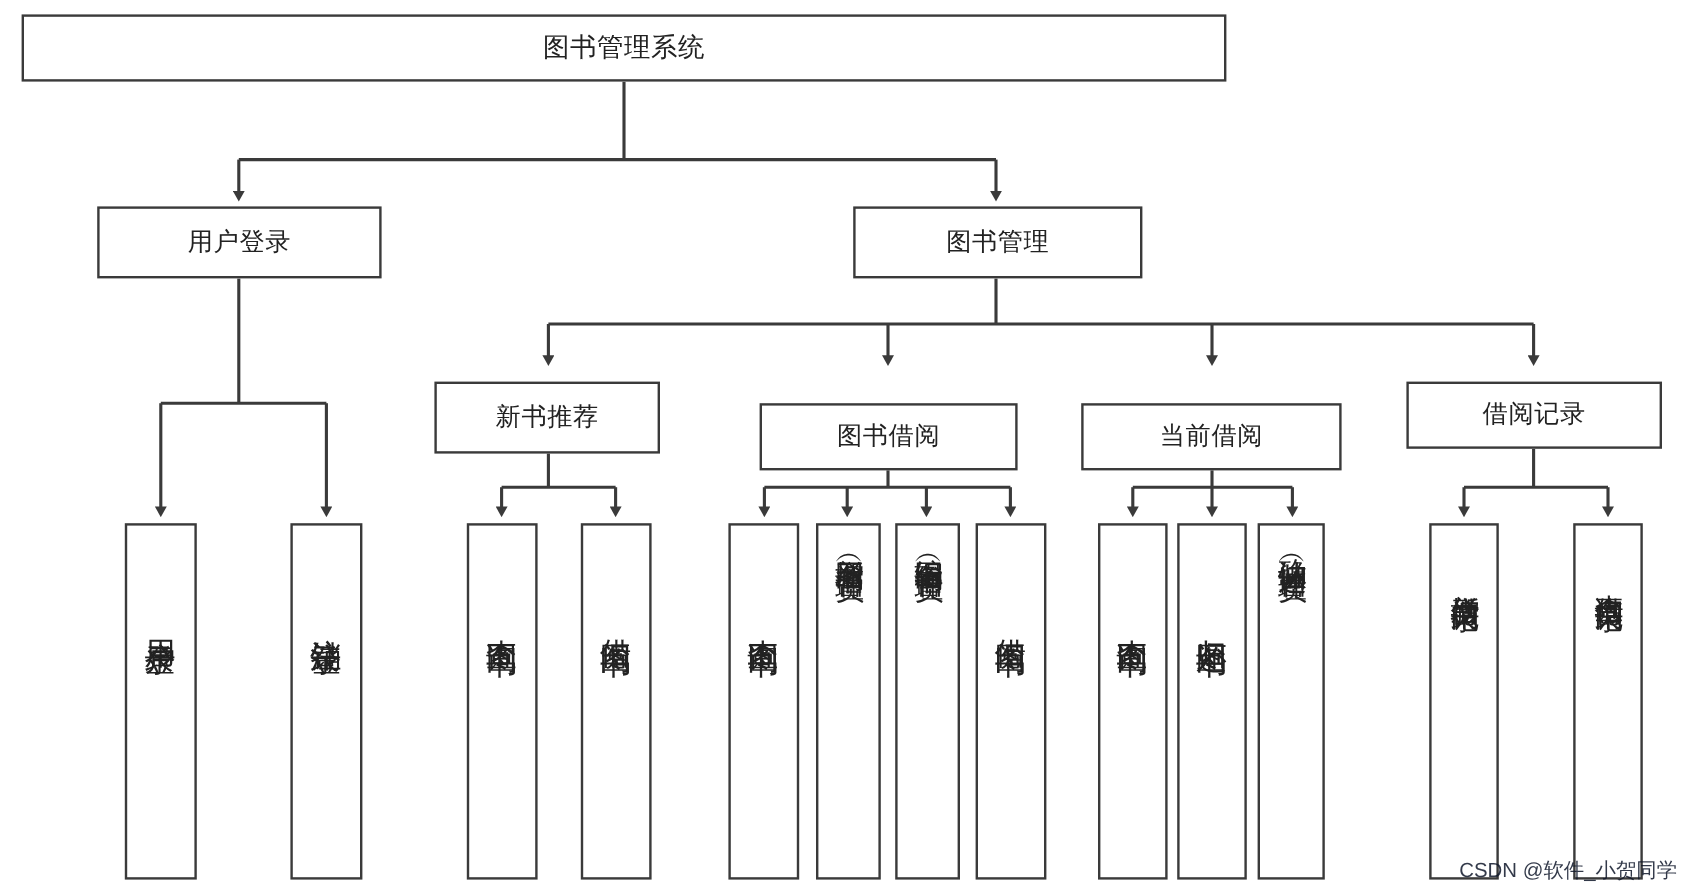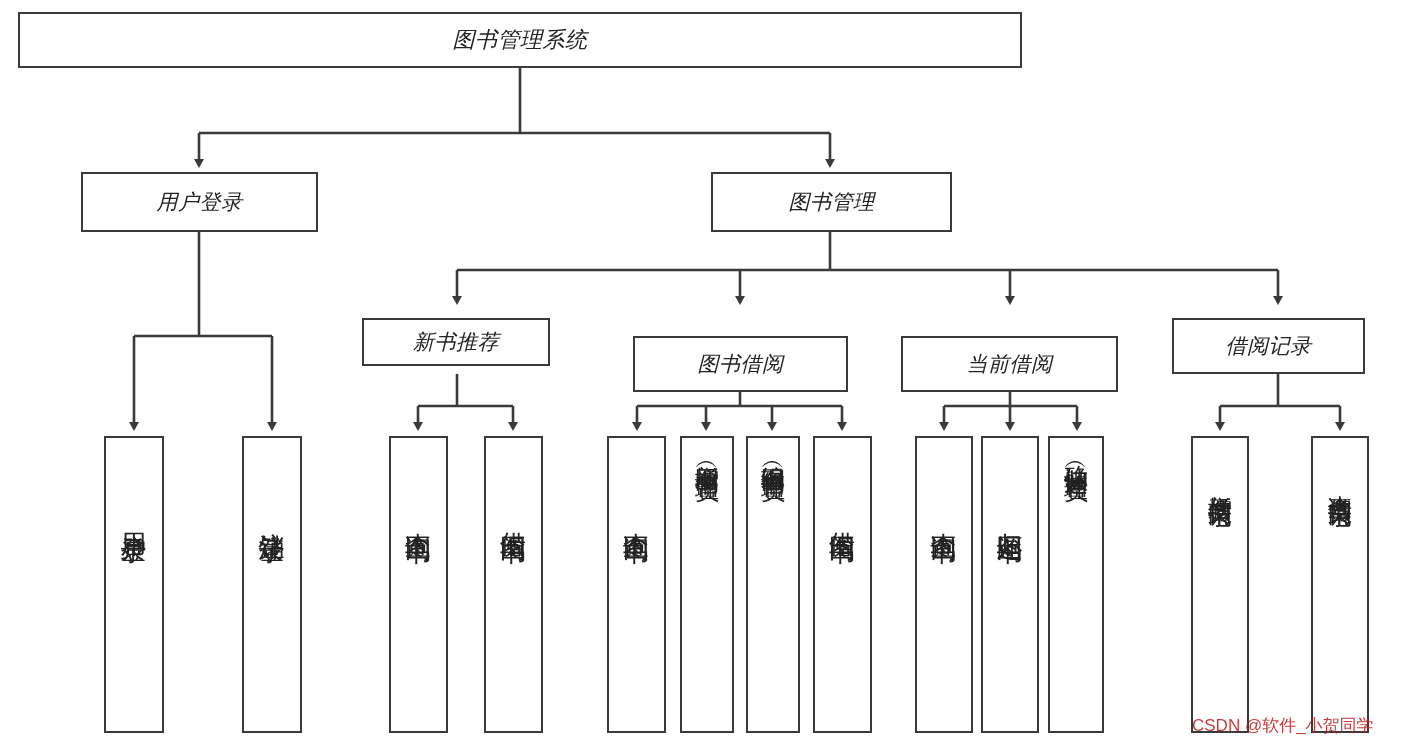--- a/index.html
+++ b/index.html
@@ -39,21 +39,20 @@
   .node .label {
     display: block;
     text-align: center;
     line-height: 1.12;
     letter-spacing: 0.5px;
   }
   
   .node.h .label {
     font-size: 21px;
     white-space: nowrap;
-    font-style: italic;
   }
   .node.root .label {
     font-size: 22px;
   }
   
   .node.v {
     align-items: flex-start;
     justify-content: center;
     padding-top: 14px;
   }
@@ -63,25 +62,26 @@
     font-size: 26px;
     line-height: 1.0;
     letter-spacing: 2px;
     white-space: nowrap;
   }
   .node.v.small .label {
     font-size: 24px;
   }
   .watermark {
     position: absolute;
-    color: #b91c1c;
+    color: #0f172a;
     font-size: 17px;
     white-space: nowrap;
     opacity: 0.85;
     font-family: "Liberation Sans", "DejaVu Sans", sans-serif;
+    margin-left: 24px;
   }
 </style>
 </head>
 <body>
 
 <div id="canvas">
 
   <svg class="wires" viewBox="0 0 1405 747" xmlns="http://www.w3.org/2000/svg">
     <defs>
       <marker id="arrow" markerWidth="9" markerHeight="10" refX="1" refY="5" orient="auto" markerUnits="userSpaceOnUse">
@@ -136,30 +136,30 @@
     <span class="label">图书管理系统</span>
   </div>
 
   <div class="node h" style="left:81px; top:172px; width:237px; height:60px;">
     <span class="label">用户登录</span>
   </div>
   <div class="node h" style="left:711px; top:172px; width:241px; height:60px;">
     <span class="label">图书管理</span>
   </div>
 
-  <div class="node h" style="left:362px; top:318px; width:188px; height:48px;">
+  <div class="node h" style="left:362px; top:318px; width:188px; height:60px;">
     <span class="label">新书推荐</span>
   </div>
   <div class="node h" style="left:633px; top:336px; width:215px; height:56px;">
     <span class="label">图书借阅</span>
   </div>
   <div class="node h" style="left:901px; top:336px; width:217px; height:56px;">
     <span class="label">当前借阅</span>
   </div>
-  <div class="node h" style="left:1172px; top:318px; width:193px; height:56px;">
+  <div class="node h" style="left:1172px; top:318px; width:213px; height:56px;">
     <span class="label">借阅记录</span>
   </div>
 
   <div class="node v" style="left:104px; top:436px; width:60px; height:297px; padding-top:74px;">
     <span class="label">用户登录</span>
   </div>
   <div class="node v" style="left:242px; top:436px; width:60px; height:297px; padding-top:74px;">
     <span class="label">注销登录</span>
   </div>
 

